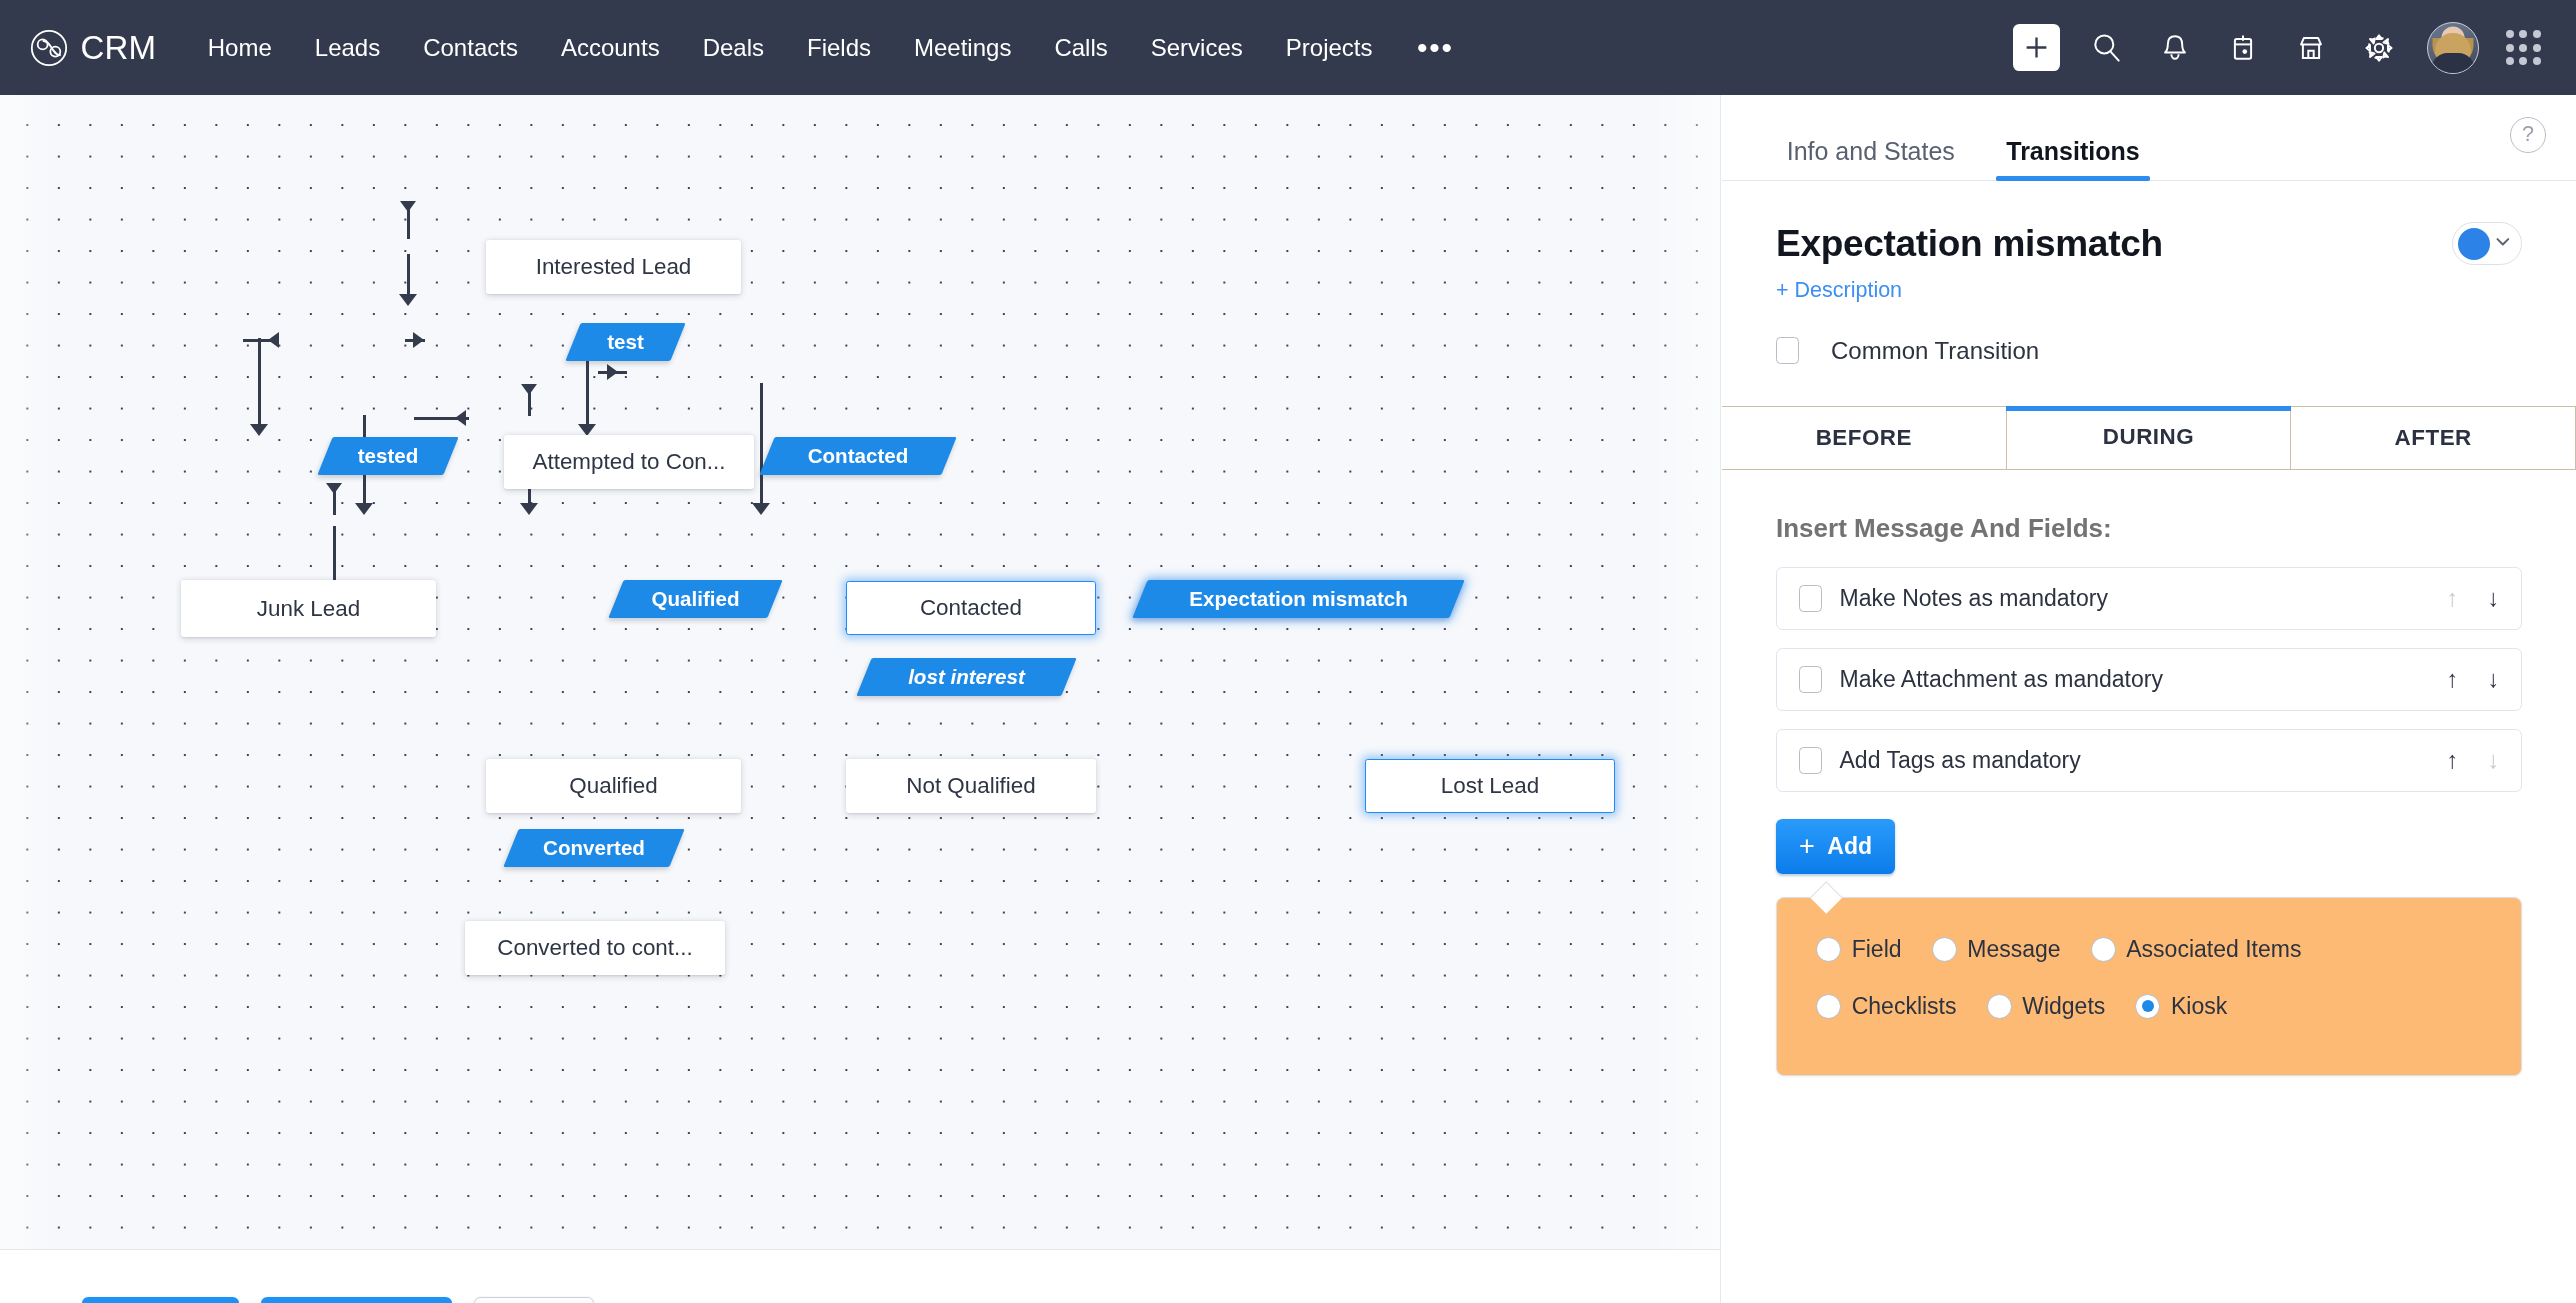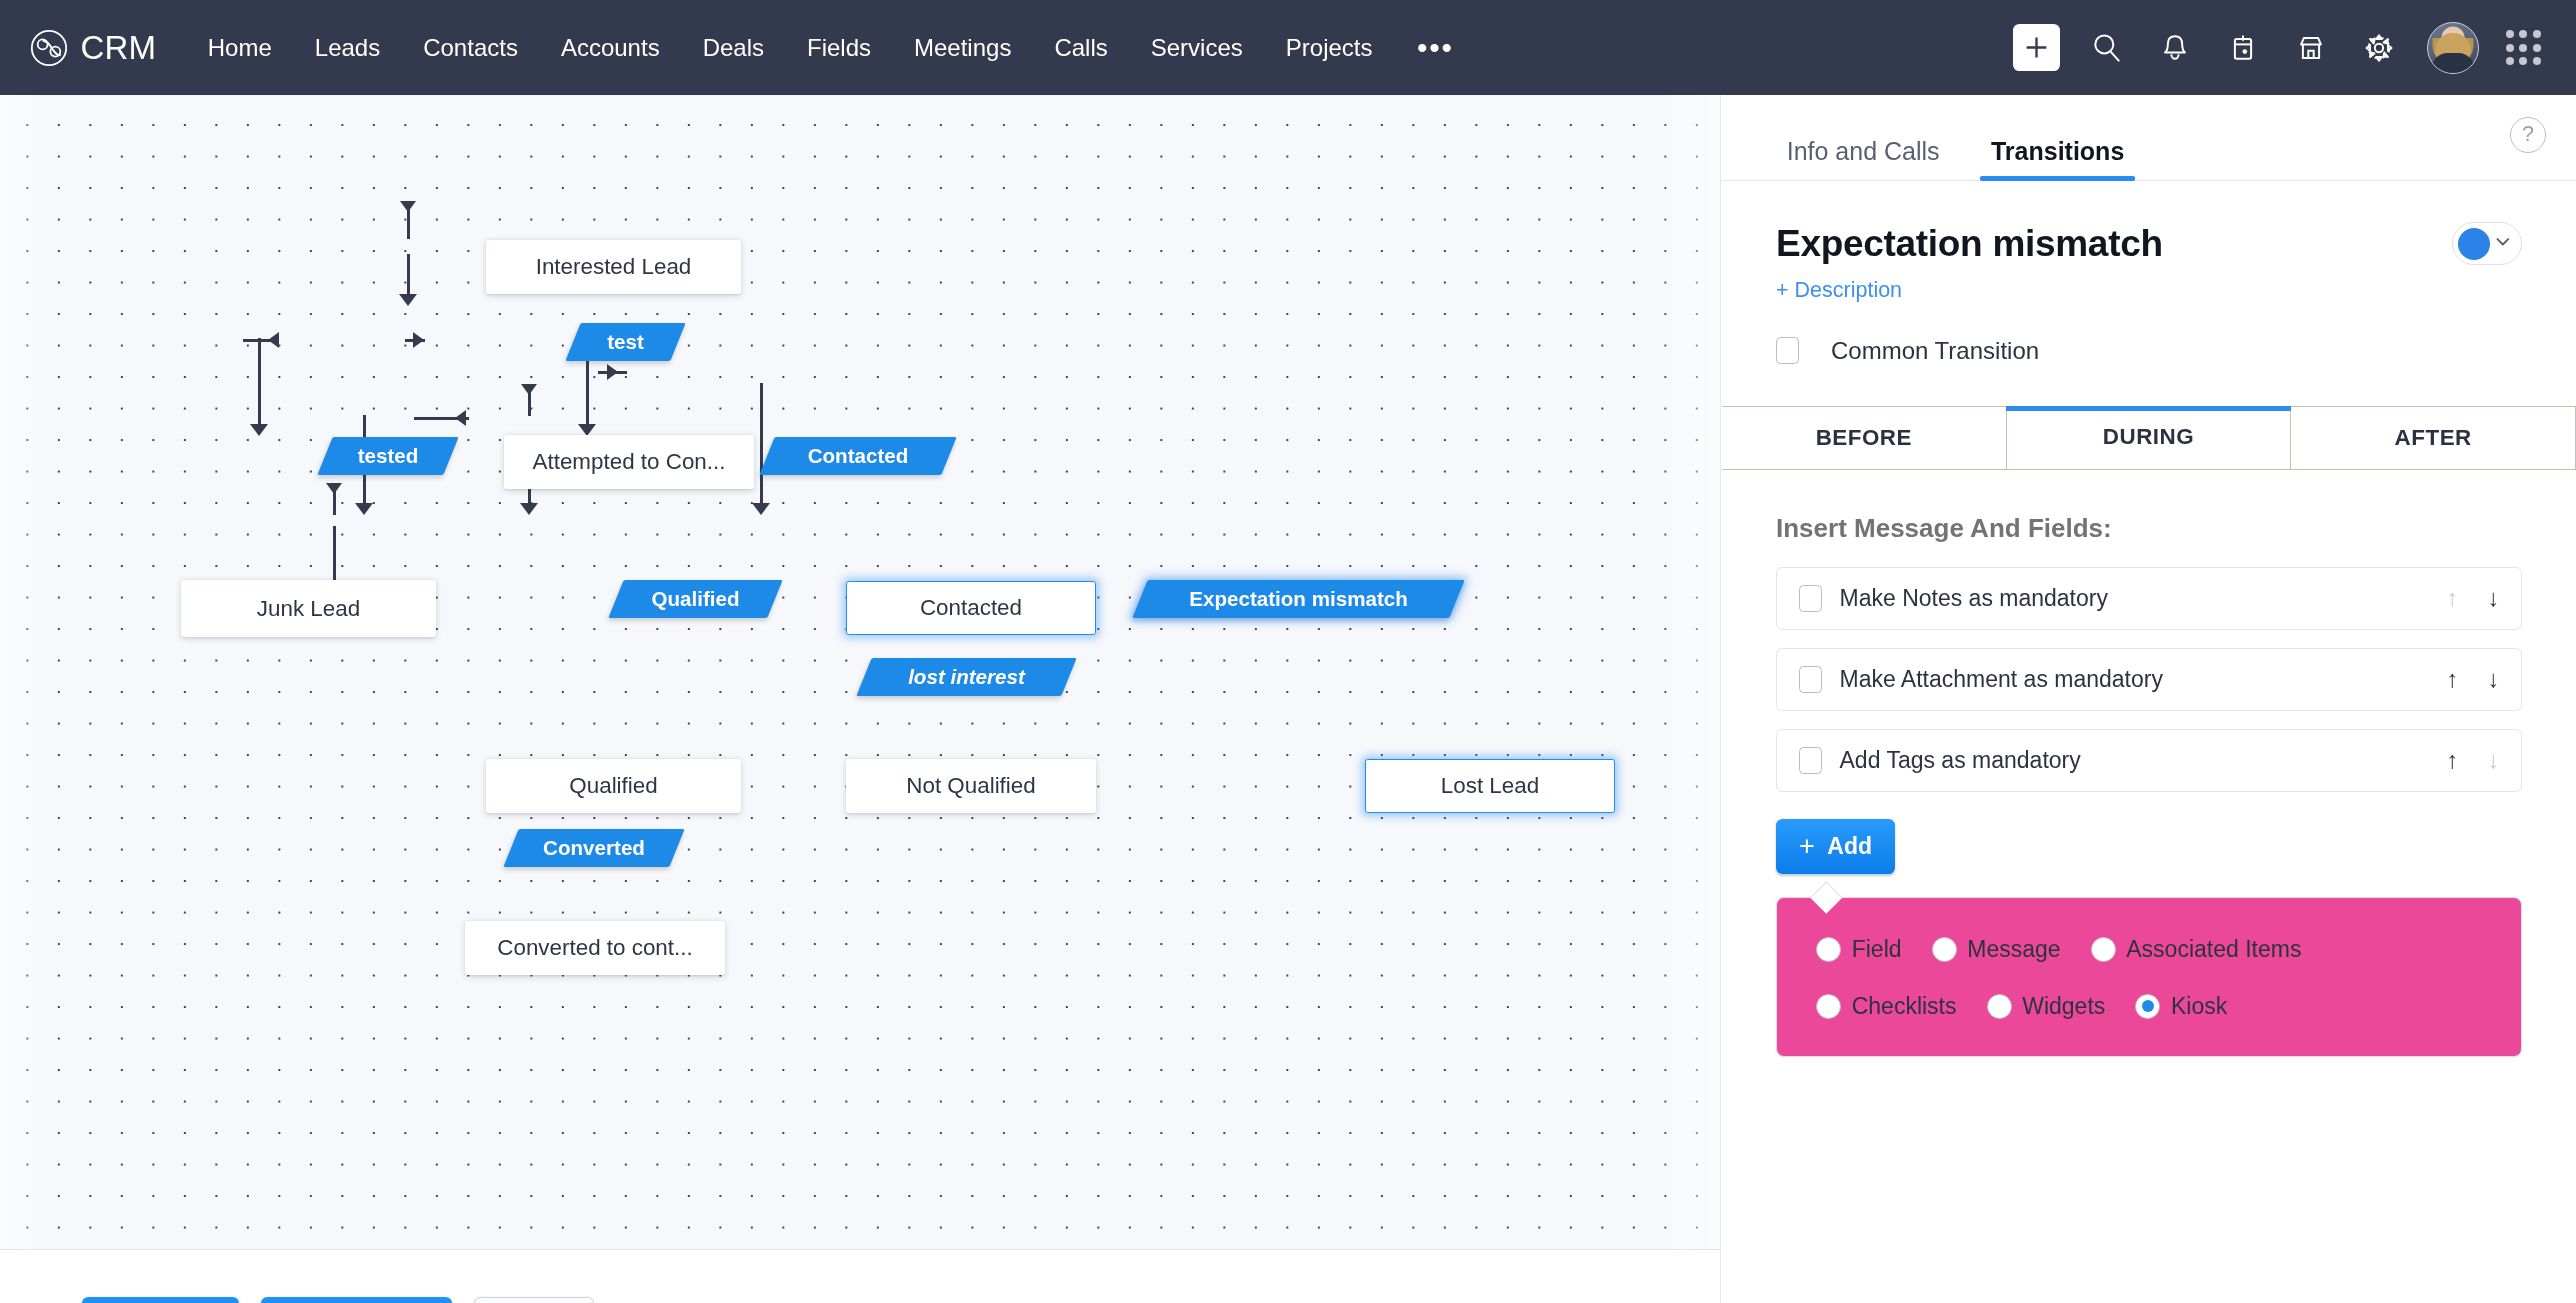--- a/index.html
+++ b/index.html
@@ -237,21 +237,21 @@
     color: #fff; font-size: 23px; font-weight: bold;
     border: none; border-radius: 6.3px; height: 55px; padding: 0 23px;
     cursor: pointer; box-shadow: 0 1.8px 2.7px rgba(20,70,130,.28);
   }
   .add-plus { font-size: 27px; font-weight: 400; }
 
   .popover {
     position: relative;
     margin: 23px 54px 0 54px;
     border: 0.9px solid #dcdfe5; border-radius: 8px;
-    background: #ec4899; padding: 38px 39px 36px 39px;
+    background: #fdba74; padding: 38px 39px 55px 39px;
     box-shadow: 0 0.9px 2.7px rgba(40,50,70,.06);
   }
   .popover::before {
     content:""; position:absolute; top:-11.6px; left: 38px;
     width: 21.5px; height: 21.5px; background: #fff;
     border-left: 0.9px solid #dcdfe5; border-top: 0.9px solid #dcdfe5;
     transform: rotate(45deg);
   }
   .radio-row { display: flex; align-items: center; gap: 0; margin-bottom: 30px; }
   .radio-row:last-child { margin-bottom: 0; }
@@ -432,21 +432,21 @@
     <button class="btn">Republish</button>
     <button class="btn">Save as Draft</button>
     <button class="btn ghost">Cancel</button>
 
   </div>
 </div>
 
 <div class="panel">
 
   <div class="panel-tabs">
-    <div class="ptab">Info and Calls</div>
+    <div class="ptab">Info and States</div>
     <div class="ptab active">Transitions</div>
     <div class="help-circle">?</div>
   </div>
 
   <div class="panel-head">
     <div class="panel-title">Expectation mismatch</div>
     <div class="color-pick">
       <span class="swatch"></span>
       <span>
         <svg width="19.7" height="19.7" viewBox="0 0 22 22">

